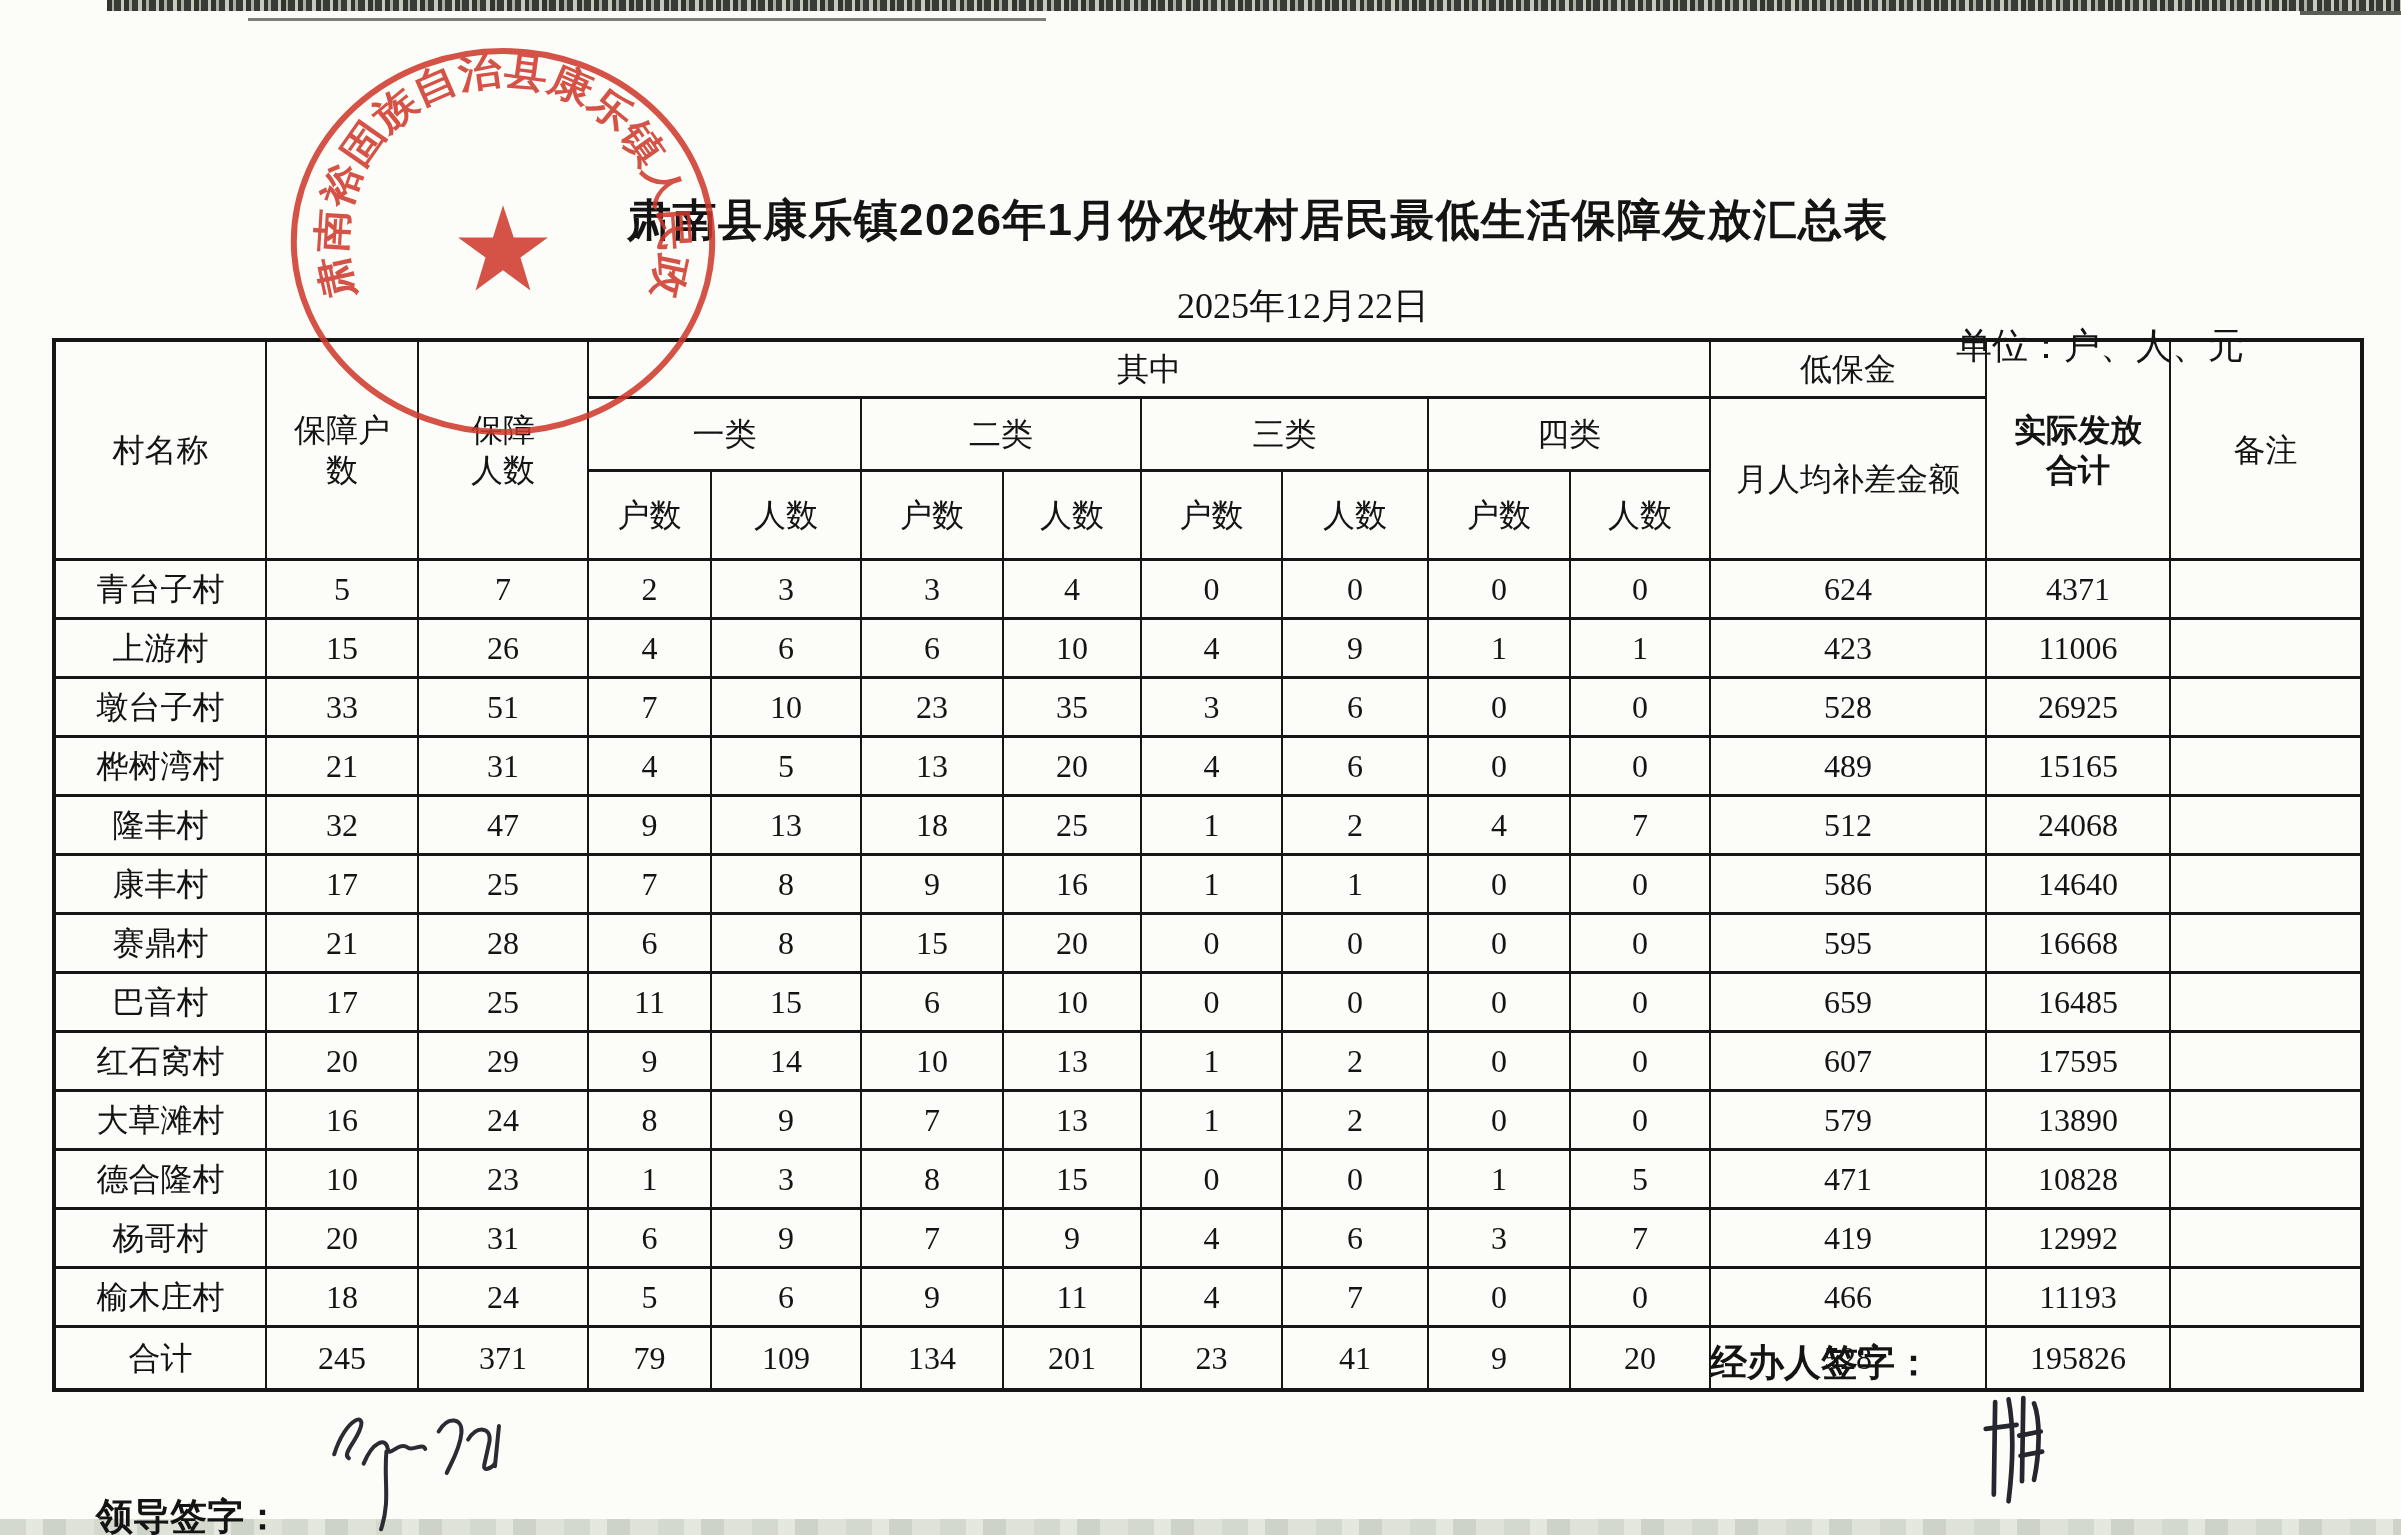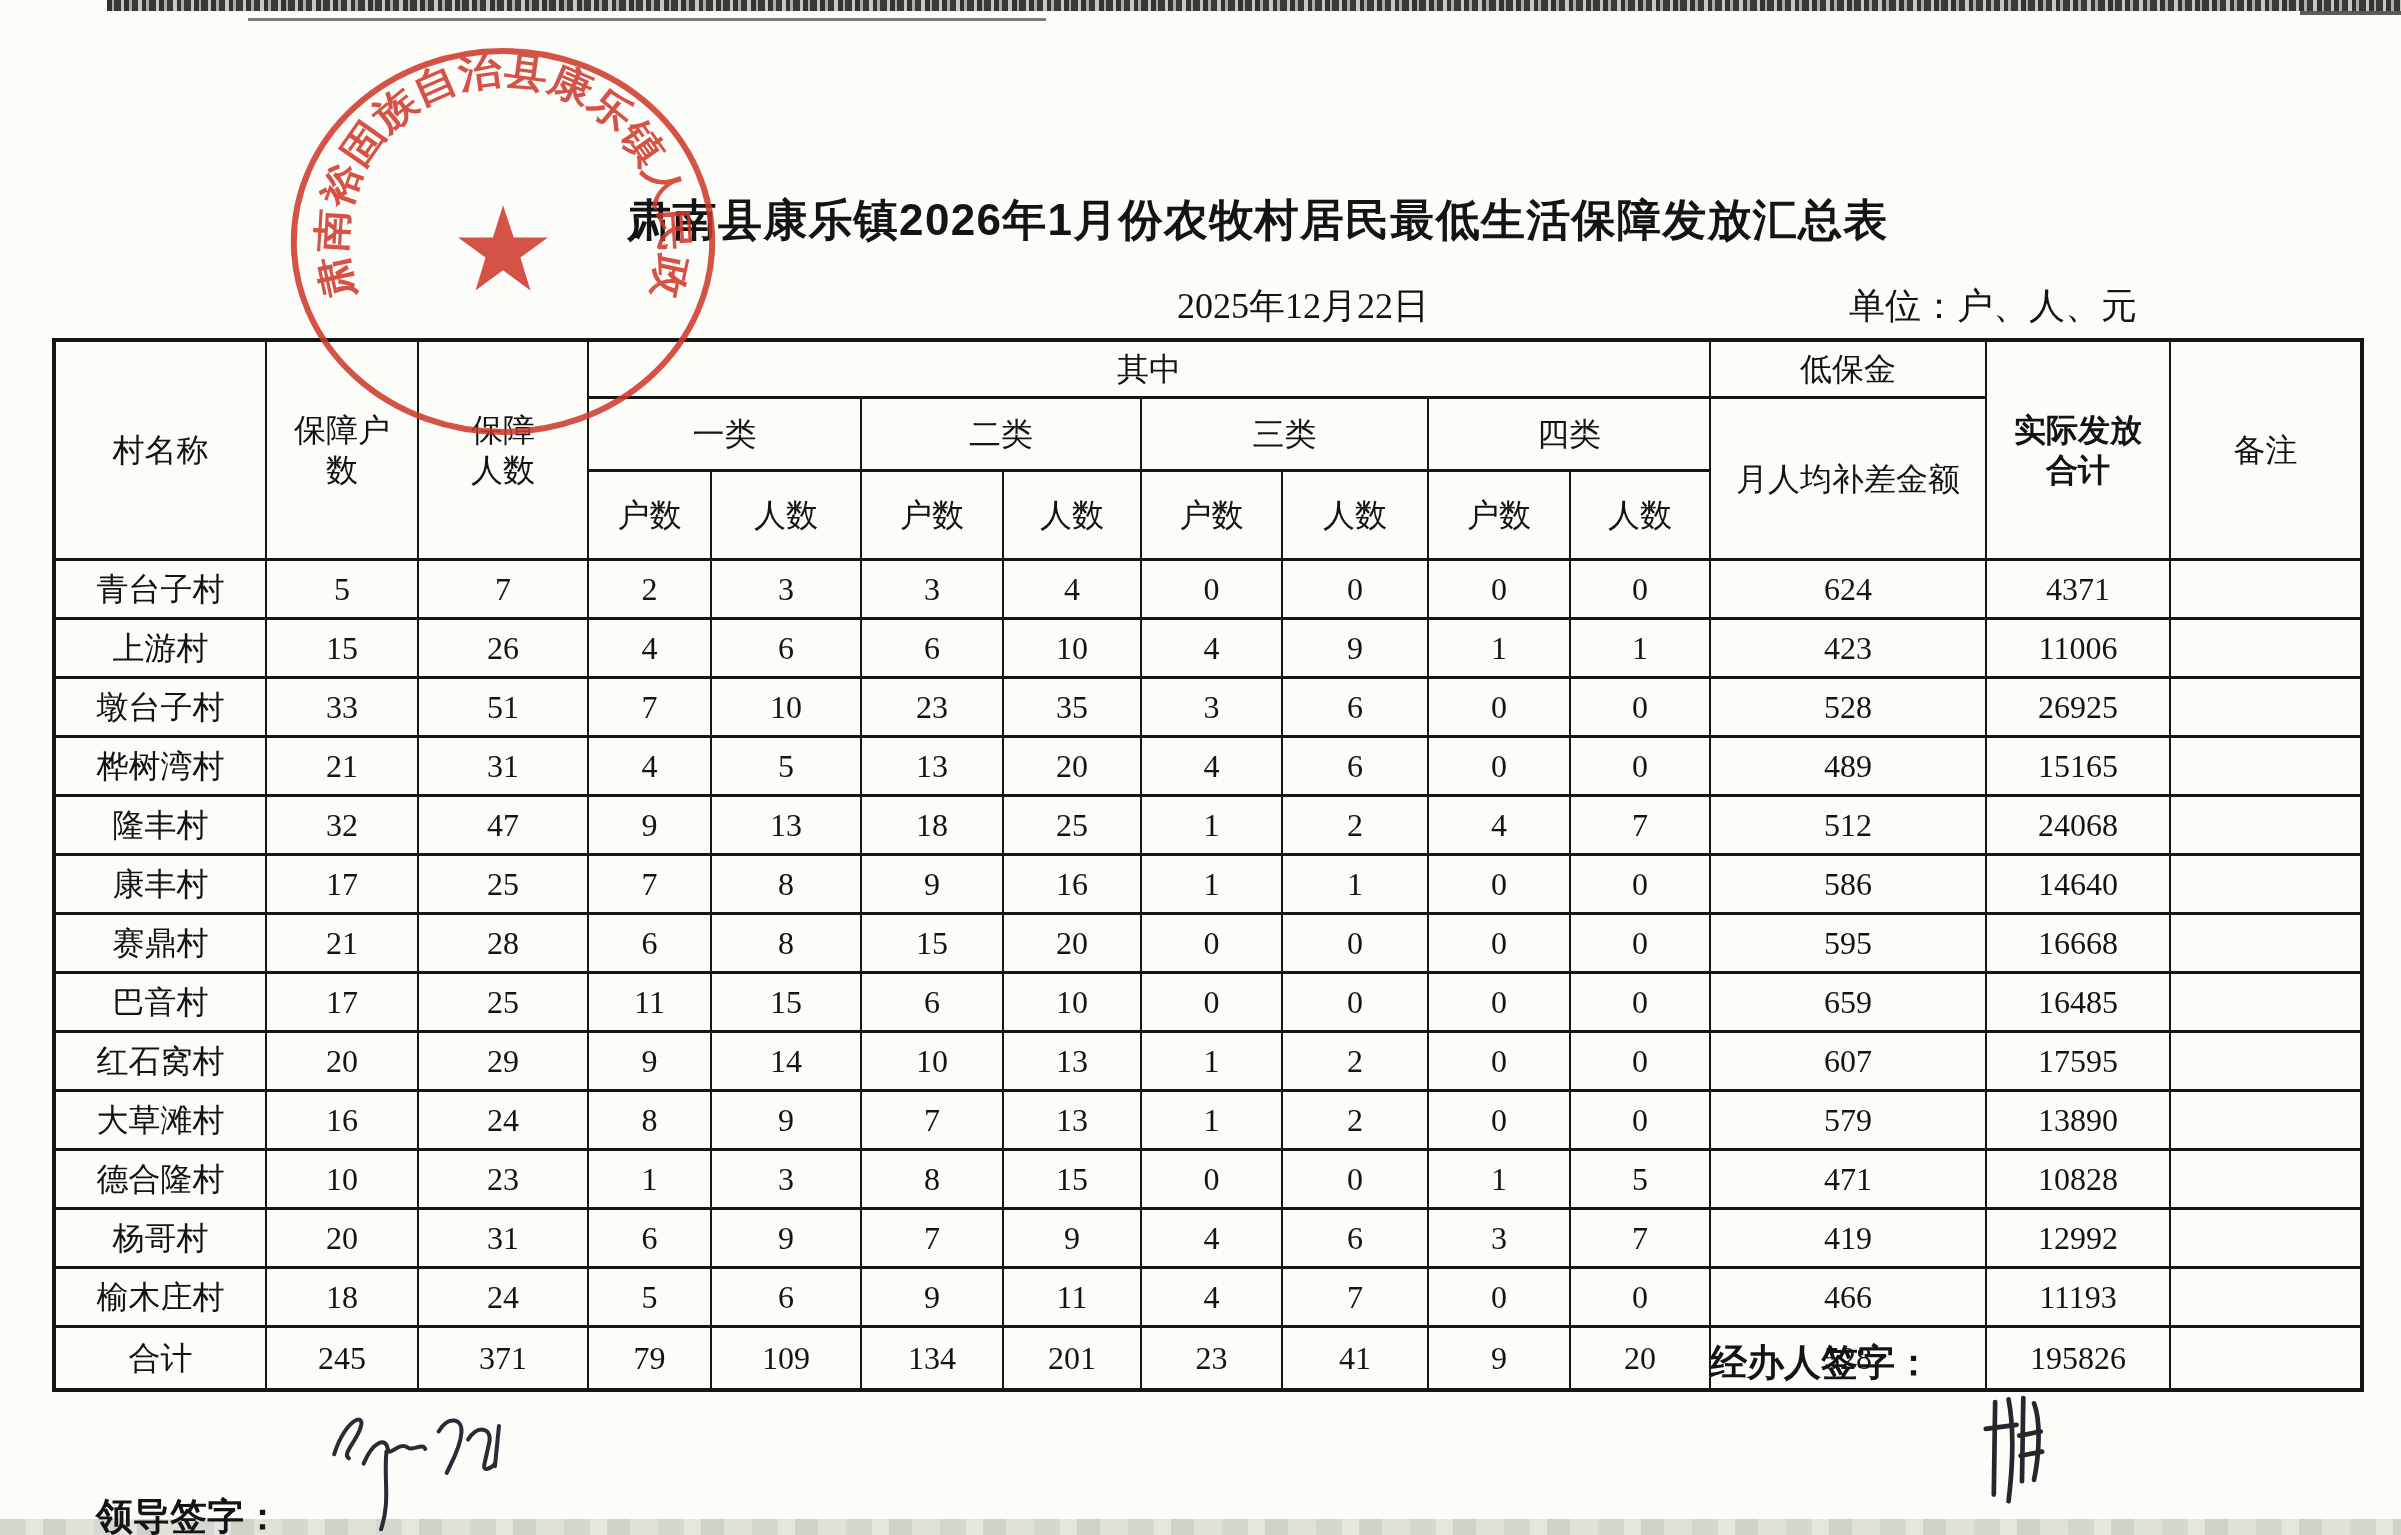--- a/index.html
+++ b/index.html
@@ -28,21 +28,21 @@
         #ccd3c6 0 25.5px, #dfe4d9 25.5px 43px, #c5ccbf 43px 66px, #d9ded2 66px 94px);
   }
   .title{
     position:absolute;top:191px;left:1258px;transform:translateX(-50%);
     font-family:"Liberation Sans","DejaVu Sans",sans-serif;
     font-weight:bold;font-size:44px;letter-spacing:1.3px;white-space:nowrap;
   }
   .meta{position:absolute;top:282px;font-size:36px;white-space:nowrap;}
   .meta.report{left:57px;}
   .meta.date{left:1141px;margin-left:36px;}
-  .meta.units{left:1849px;}
+  .meta.units{left:1956px;margin-top:40px;}
 
   table.grid{
     position:absolute;left:52px;top:338px;
     width:2305px;border-collapse:collapse;table-layout:fixed;
     border:4px solid #161616;
   }
   table.grid th,table.grid td{
     border:solid #161616;border-width:3.4px 2px;
     text-align:center;vertical-align:middle;
     font-weight:normal;font-size:32px;line-height:1.25;

